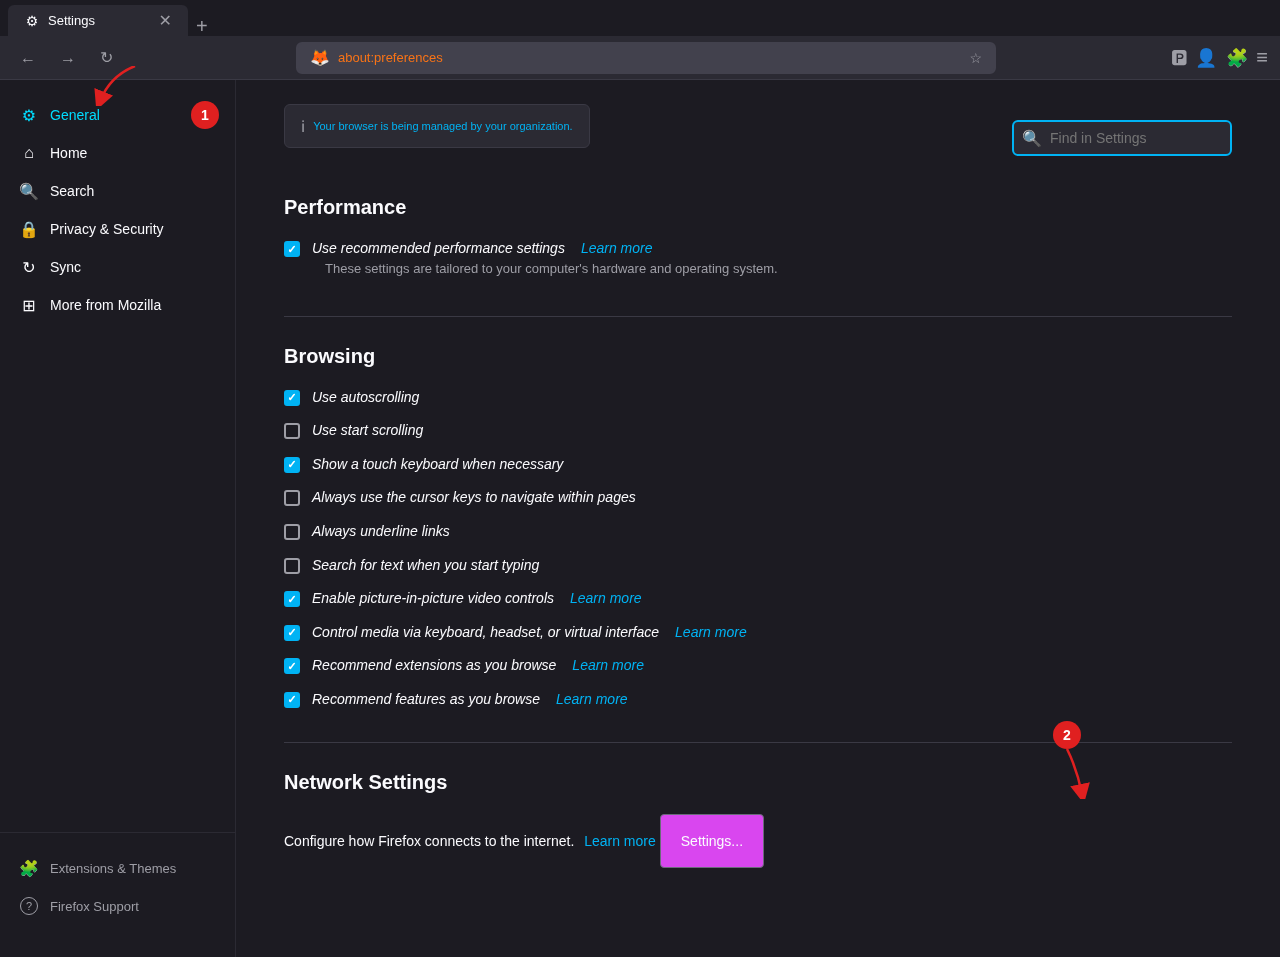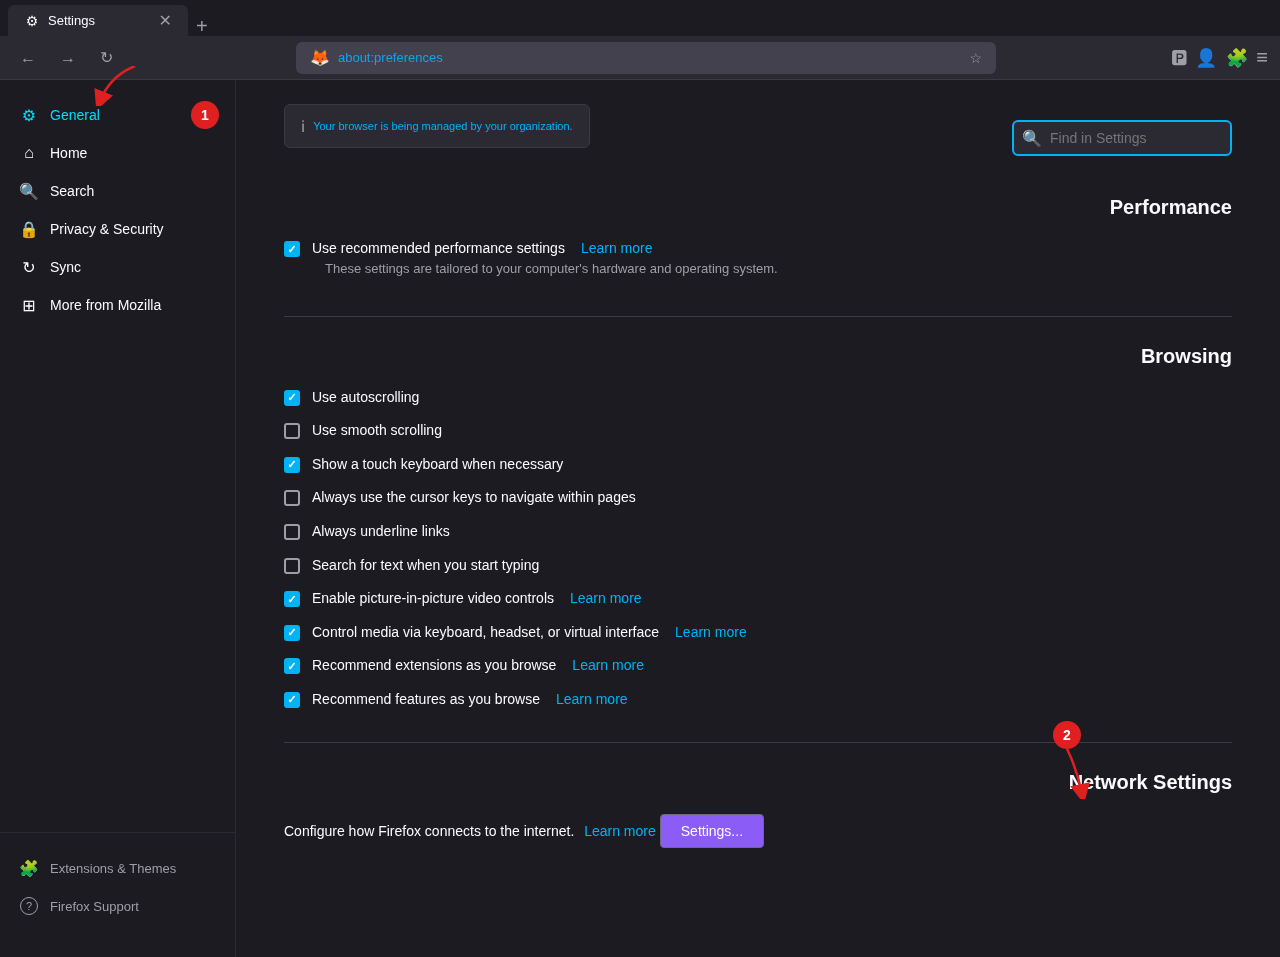--- a/index.html
+++ b/index.html
@@ -5,21 +5,21 @@
     * { box-sizing: border-box; margin: 0; padding: 0; }
     body { font-family: -apple-system, 'Segoe UI', sans-serif; background: #1c1b22; color: #fbfbfe; font-size: 14px; overflow: hidden; width: 1280px; height: 957px; }
     .tab-bar { background: #1c1b22; height: 36px; display: flex; align-items: flex-end; padding: 0 8px; }
     .tab { background: #2b2a33; border-radius: 6px 6px 0 0; padding: 6px 16px; display: flex; align-items: center; gap: 8px; font-size: 13px; color: #fbfbfe; min-width: 180px; position: relative; }
     .tab-favicon { width: 16px; height: 16px; display: flex; align-items: center; justify-content: center; font-size: 14px; }
     .tab-close { margin-left: auto; color: #9e9ea6; cursor: pointer; font-size: 16px; }
     .new-tab-btn { background: none; border: none; color: #9e9ea6; font-size: 20px; cursor: pointer; padding: 0 8px; line-height: 1; }
     .nav-bar { background: #2b2a33; height: 44px; display: flex; align-items: center; padding: 0 12px; gap: 8px; border-bottom: 1px solid #3a3944; }
     .nav-btn { background: none; border: none; color: #9e9ea6; cursor: pointer; font-size: 16px; padding: 4px 8px; border-radius: 4px; }
     .address-bar { flex: 1; background: #42414d; border: 2px solid #42414d; border-radius: 6px; padding: 6px 12px; color: #fbfbfe; display: flex; align-items: center; gap: 8px; height: 32px; max-width: 700px; margin: 0 auto; }
-    .address-bar .url { font-size: 13px; color: #0ea5e9; flex: 1; }
+    .address-bar .url { font-size: 13px; color: #f97316; flex: 1; }
     .address-bar .firefox-icon { font-size: 16px; }
     .nav-right { display: flex; gap: 8px; align-items: center; color: #9e9ea6; font-size: 16px; }
     .nav-right span { cursor: pointer; }
 
     
     .main-layout { display: flex; height: calc(957px - 36px - 44px); }
 
     
     .sidebar { width: 236px; background: #1c1b22; padding: 16px 0; border-right: 1px solid #2b2a33; flex-shrink: 0; display: flex; flex-direction: column; }
     .sidebar-nav { flex: 1; }
@@ -33,39 +33,39 @@
     .content { flex: 1; background: #1c1b22; overflow-y: auto; padding: 24px 48px; }
     .managed-notice { background: #2b2a33; border: 1px solid #3a3944; border-radius: 6px; padding: 10px 16px; display: flex; align-items: center; gap: 8px; margin-bottom: 24px; max-width: 680px; }
     .managed-notice a { color: #00b3f4; text-decoration: none; font-size: 11px; }
     .managed-notice .info-icon { color: #9e9ea6; font-size: 16px; }
     .find-bar { position: relative; }
     .find-bar input { background: #2b2a33; border: 2px solid #00b3f4; border-radius: 6px; padding: 8px 12px 8px 36px; color: #fbfbfe; font-size: 14px; width: 220px; outline: none; }
     .find-bar .search-icon-inner { position: absolute; left: 10px; top: 50%; transform: translateY(-50%); color: #9e9ea6; font-size: 16px; }
     .top-bar { display: flex; justify-content: space-between; align-items: center; margin-bottom: 24px; }
 
     .section { margin-bottom: 32px; }
-    .section-title { font-size: 20px; font-weight: 600; color: #fbfbfe; margin-bottom: 20px; text-align: right; }
+    .section-title { font-size: 20px; font-weight: 600; color: #fbfbfe; margin-bottom: 20px; }
     .section-divider { border: none; border-top: 1px solid #3a3944; margin: 28px 0; }
 
     .option-row { display: flex; align-items: flex-start; gap: 12px; margin-bottom: 14px; }
-    .option-row label { display: flex; align-items: flex-start; gap: 10px; cursor: pointer; color: #fbfbfe; font-size: 14px; line-height: 1.4; }
+    .option-row label { display: flex; align-items: flex-start; gap: 10px; cursor: pointer; color: #fbfbfe; font-size: 14px; line-height: 1.4; font-style: italic; }
     .option-row label span { color: #fbfbfe; }
     .option-desc { font-size: 13px; color: #9e9ea6; margin-left: 13px; margin-top: 2px; margin-bottom: 8px; }
     .option-link { color: #00b3f4; text-decoration: none; margin-left: 6px; }
 
     
     .cb { width: 16px; height: 16px; border: 2px solid #9e9ea6; border-radius: 3px; flex-shrink: 0; margin-top: 2px; display: flex; align-items: center; justify-content: center; cursor: pointer; }
     .cb.checked { background: #00b3f4; border-color: #00b3f4; }
     .cb.checked::after { content: '✓'; font-size: 11px; color: white; font-weight: bold; }
     .cb.unchecked { background: transparent; }
 
     
     .network-section { margin-top: 16px; }
     .network-row { display: flex; align-items: center; gap: 4px; margin-top: 8px; }
-    .settings-btn { background: #8b5cf6; border: 1px solid #6a6a7a; border-radius: 4px; padding: 8px 20px; color: #fbfbfe; cursor: pointer; font-size: 14px; }
+    .settings-btn { background: #d946ef; border: 1px solid #6a6a7a; border-radius: 4px; padding: 18px 20px; color: #fbfbfe; cursor: pointer; font-size: 14px; }
 
     
     .step-container { position: relative; }
     .step-badge { display: inline-flex; align-items: center; justify-content: center; width: 28px; height: 28px; border-radius: 50%; background: #e02020; color: white; font-weight: bold; font-size: 14px; }
   </style>
 </head>
 <body>
 
 <div class="tab-bar">
   <div class="tab">
@@ -182,21 +182,21 @@
       <div class="option-row">
         <div class="cb checked"></div>
         <label>
           <span>Use autoscrolling</span>
         </label>
       </div>
 
       <div class="option-row">
         <div class="cb unchecked"></div>
         <label>
-          <span>Use smooth scrolling</span>
+          <span>Use start scrolling</span>
         </label>
       </div>
 
       <div class="option-row">
         <div class="cb checked"></div>
         <label>
           <span>Show a touch keyboard when necessary</span>
         </label>
       </div>
 

